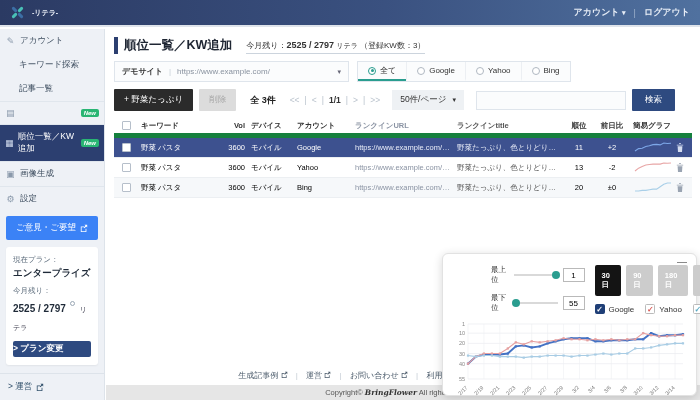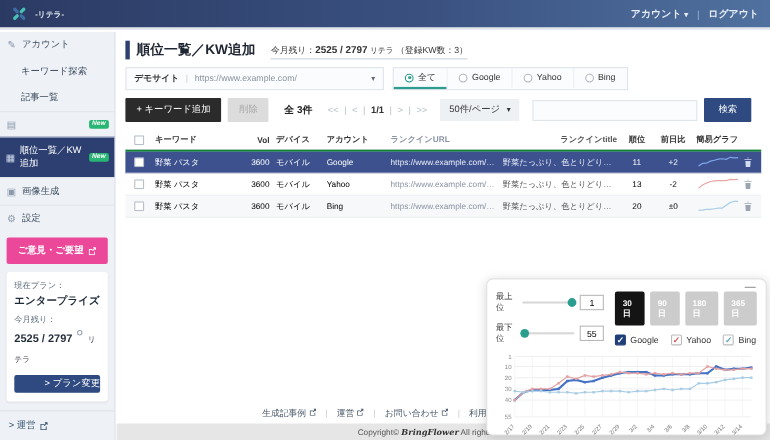--- a/index.html
+++ b/index.html
@@ -20,31 +20,31 @@
   .sidebar { position:absolute; top:29px; left:0; bottom:0; width:105px; background:#eef1f6;
              border-right:1px solid #dde3ea; display:flex; flex-direction:column; }
   .sb-item { display:flex; align-items:center; gap:4px; padding:6px 5px; font-size:8.5px; color:#3c4c5e; cursor:pointer; }
   .sb-sub { padding-left:19px; }
   .sb-item .icn { color:#8a99ab; font-size:9px; width:11px; text-align:center; }
   .sb-item.group-start { border-top:1px solid #e0e6ed; }
   .sb-item.selected { background:#2c3f70; color:#fff; }
   .sb-item.selected .icn { color:#cfd9ec; }
   .badge { margin-left:auto; background:#29b573; color:#fff; font-size:6px; font-weight:bold;
            padding:1px 3px; border-radius:2px; font-style:italic; }
-  .sb-feedback { margin:auto 6px 7px; background:#ec4899; color:#fff; font-size:8.5px; text-align:center;
-                 padding:6px 2px; border-radius:2px; display:flex; align-items:center; justify-content:center; gap:4px; cursor:pointer;font-weight:bold; }
+  .sb-feedback { margin:auto 6px 7px; background:#3b82f6; color:#fff; font-size:8.5px; text-align:center;
+                 padding:6px 2px; border-radius:2px; display:flex; align-items:center; justify-content:center; gap:4px; cursor:pointer; }
   .plan-card { margin:0 6px 8px; background:#fff; border-radius:3px; padding:8px 7px; box-shadow:0 1px 2px rgba(0,0,0,.06); }
   .plan-label { font-size:7.5px; color:#5a6a7a; }
   .plan-name { font-size:9.5px; font-weight:bold; color:#1f2a38; margin:2px 0 6px; }
   .plan-val-row { margin-top:2px; color:#1f2a38; }
   .plan-val { font-size:10px; font-weight:bold; }
   .plan-unit { font-size:7px; color:#445; }
   .info-dot { display:inline-block; width:5px; height:5px; border:1px solid #9aa7b5; border-radius:50%; vertical-align:super; }
-  .plan-btn { margin-top:7px; background:#2e4a80; color:#fff; font-size:8.5px; font-weight:normal;
-              text-align:right; padding:2px 0; border-radius:2px; cursor:pointer; }
+  .plan-btn { margin-top:7px; background:#2e4a80; color:#fff; font-size:8.5px; font-weight:bold;
+              text-align:left; padding:2px 0; border-radius:2px; cursor:pointer; }
   .sb-mgmt { border-top:1px solid #dde3ea; padding:7px 8px; font-size:8.5px; color:#31506b;
              display:flex; align-items:center; gap:4px; cursor:pointer; }
 
   
   .main { position:absolute; top:29px; left:106px; right:0; bottom:0; background:#fff; }
   .content { padding:8px 8px 0; }
   .title-row { display:flex; align-items:flex-end; gap:14px; }
   .page-title { border-left:4px solid #2c3f70; padding-left:6px; font-size:12.5px; font-weight:bold; color:#1f2633; }
   .quota { font-size:8px; color:#333; border-bottom:1px solid #ccd4dd; padding-bottom:2px; }
   .quota b { font-size:9px; }
@@ -73,56 +73,56 @@
   .pager { display:flex; gap:5px; color:#b9c2cc; align-items:center; }
   .pager .pg { color:#333; font-weight:bold; }
   .pager span { cursor:pointer; }
   .per-page { background:#eef1f4; padding:4px 8px; display:flex; gap:6px; align-items:center; color:#333; cursor:pointer; margin-left:6px; }
   .search-input { width:150px; height:19px; border:1px solid #dfe5ec; background:#fbfcfd; margin-left:6px; font-size:8.5px; padding:0 4px; }
   .btn-search { background:#2e4a80; color:#fff; padding:5px 13px; border-radius:1px; cursor:pointer; }
 
   
   .tbl { margin-top:7px; font-size:7.5px; }
   .tr { display:flex; align-items:center; height:20px; border-bottom:1px solid #eceff2; }
-  .tr.head { font-weight:bold; color:#333; border-bottom:2px solid #15803d; }
+  .tr.head { font-weight:bold; color:#333; border-bottom:5px solid #15803d; }
   .tr.r-alt { background:#f6f8fa; }
   .tr.selected { background:#3d518f; color:#fff; }
   .cell { padding:0 3px; overflow:hidden; white-space:nowrap; }
   .c0 { width:24px; display:flex; justify-content:center; }
   .c1 { width:72px; }
   .c2 { width:38px; text-align:right; }
   .c3 { width:46px; }
   .c4 { width:58px; }
   .c5 { width:102px; text-overflow:ellipsis; }
   .c6 { width:110px; text-overflow:ellipsis; }
   .c7 { width:30px; text-align:center; }
   .c8 { width:36px; text-align:center; }
   .c9 { width:46px; }
   .c10 { flex:1; display:flex; gap:6px; justify-content:flex-end; padding-right:8px; color:#9aa4b2; }
   .tr.selected .c10 { color:#d4dcf0; }
-  .tr .c5 { color:#8a93a3; } .tr .c6 { color:#555;text-align:right; }
+  .tr .c5 { color:#8a93a3; } .tr .c6 { color:#555; }
   .tr.selected .c5, .tr.selected .c6 { color:#e8ecf8; }
   .cb { width:9px; height:9px; border:1px solid #b6bfca; background:#fff; border-radius:1px; display:inline-block; cursor:pointer; }
   .row-icon { cursor:pointer; display:inline-flex; }
 
   
   .foot-links { position:absolute; bottom:19px; left:0; right:0; text-align:center; font-size:8px; color:#4a5a6a; }
   .foot-links span.lnk { cursor:pointer; margin:0 4px; }
   .foot-links .fsep { color:#c4ccd4; margin:0 2px; }
   .copyright { position:absolute; bottom:0; left:0; right:0; height:15px; line-height:15px; background:#e6e6e6;
                text-align:center; font-size:7.5px; color:#555; }
   .copyright .cbrand { font-family:"DejaVu Serif",serif; font-weight:bold; font-style:italic; color:#333; }
 
   
   .panel { position:absolute; right:3px; bottom:4px; width:255px; height:143px; background:#fff; z-index:10;
            border:1px solid #e2e2e2; border-radius:6px; box-shadow:0 2px 10px rgba(0,0,0,.16); padding:7px 8px 4px; }
   .panel-min { position:absolute; top:2px; right:9px; color:#666; font-size:10px; cursor:pointer; }
   .panel-ctl { display:flex; gap:10px; margin-top:4px; }
   .sliders { display:flex; flex-direction:column; gap:8px; }
-  .slider-row { display:flex; align-items:center; gap:5px; font-size:7.5px; color:#333; }
+  .slider-row { display:flex; align-items:center; gap:5px; font-size:7.5px; color:#333;margin-left:40px; }
   .track { position:relative; width:54px; height:2px; background:#d9d9d9; }
   .dot { position:absolute; top:-3px; width:8px; height:8px; border-radius:50%; background:#2a9d8f; cursor:pointer; }
   .dot.right { right:-2px; } .dot.left { left:-2px; }
   .rank-input { width:22px; height:14px; border:1px solid #b9b9b9; font-size:8px; text-align:center; }
   .ranges { display:flex; gap:5px; }
   .rng { font-size:7.5px; padding:6px 7px; border-radius:2px; background:#cccccc; color:#fff; font-weight:bold; cursor:pointer; }
   .rng.active { background:#141414; }
   .eng-checks { display:flex; gap:11px; margin-top:8px; }
   .eng-chk { display:flex; align-items:center; gap:4px; font-size:8px; color:#333; cursor:pointer; }
   .box { width:10px; height:10px; border:1px solid #bbb; border-radius:1.5px; display:flex; align-items:center;
@@ -247,21 +247,21 @@
           <span>Yahoo</span>
         </div>
         <div class="eng-item">
           <span class="radio"></span>
           <span>Bing</span>
         </div>
       </div>
     </div>
 
     <div class="toolbar">
-      <div class="btn-add">+ キーワード追加</div>
+      <div class="btn-add">+ 野菜たっぷり</div>
       <div class="btn-del">削除</div>
       <div class="count">全 3件</div>
       <div class="pager">
         <span>&lt;&lt;</span>
         <span>|</span>
         <span>&lt;</span>
         <span>|</span>
         <span class="pg">1/1</span>
         <span>|</span>
         <span>&gt;</span>

